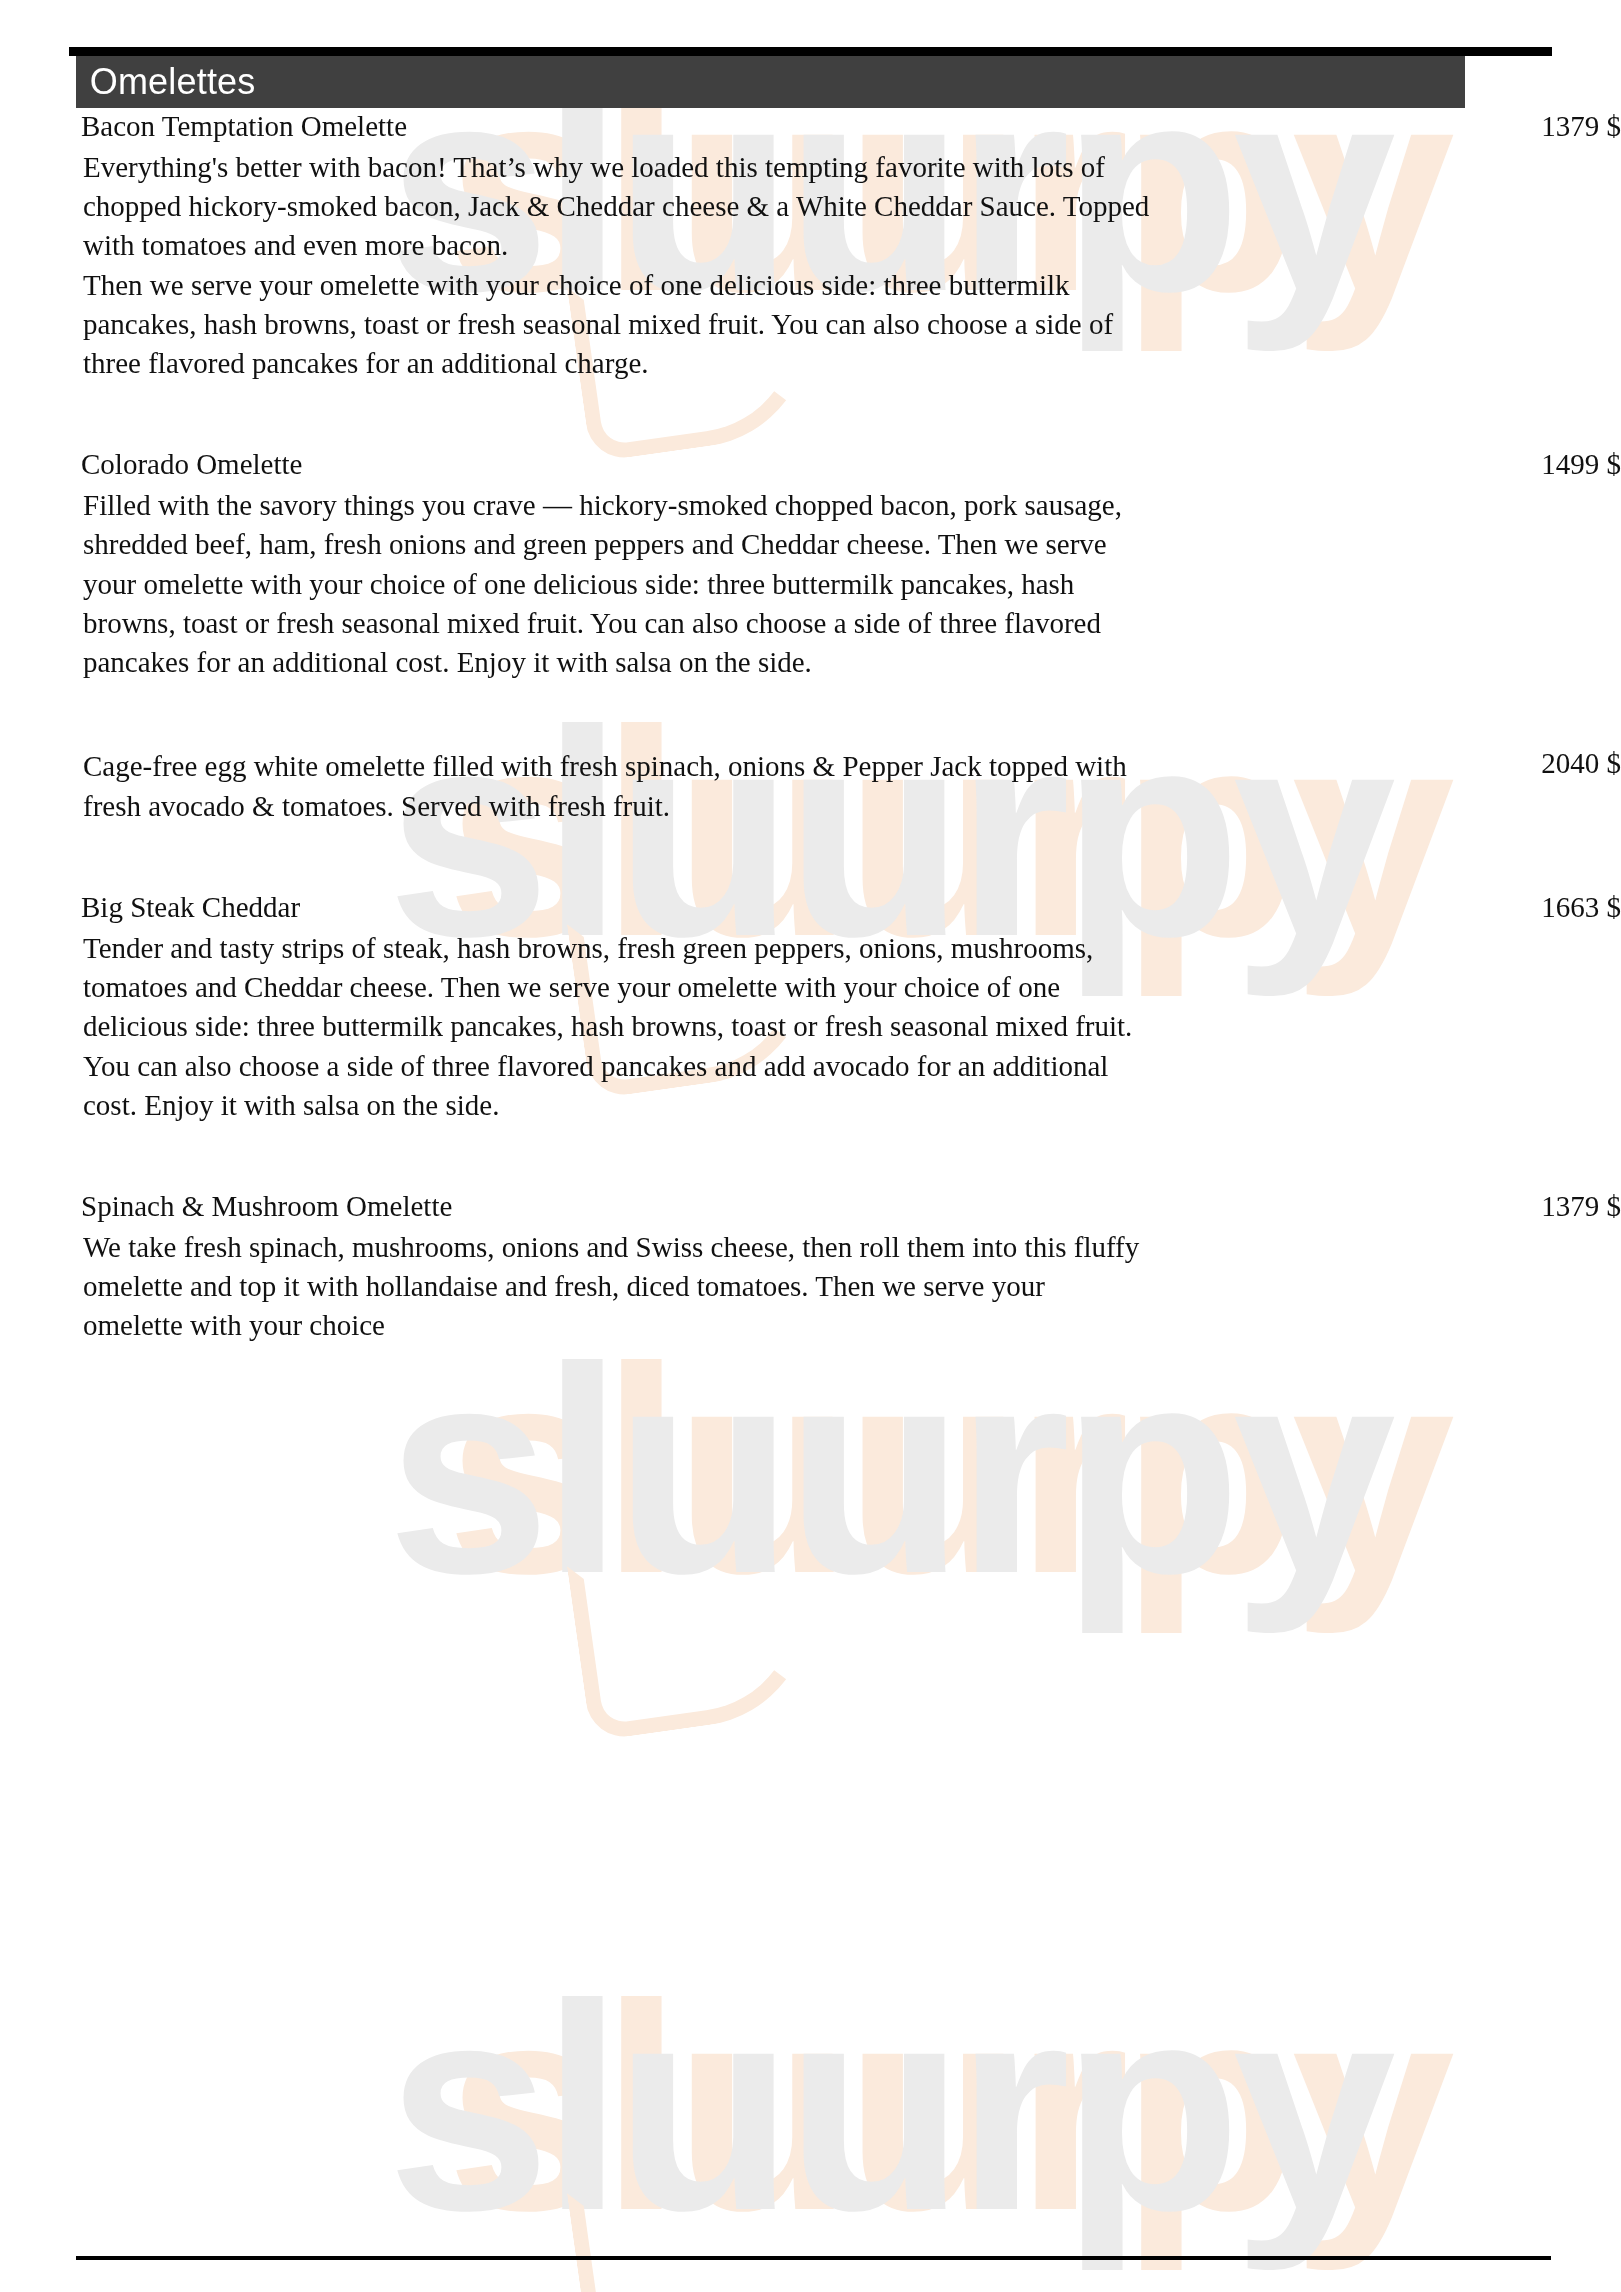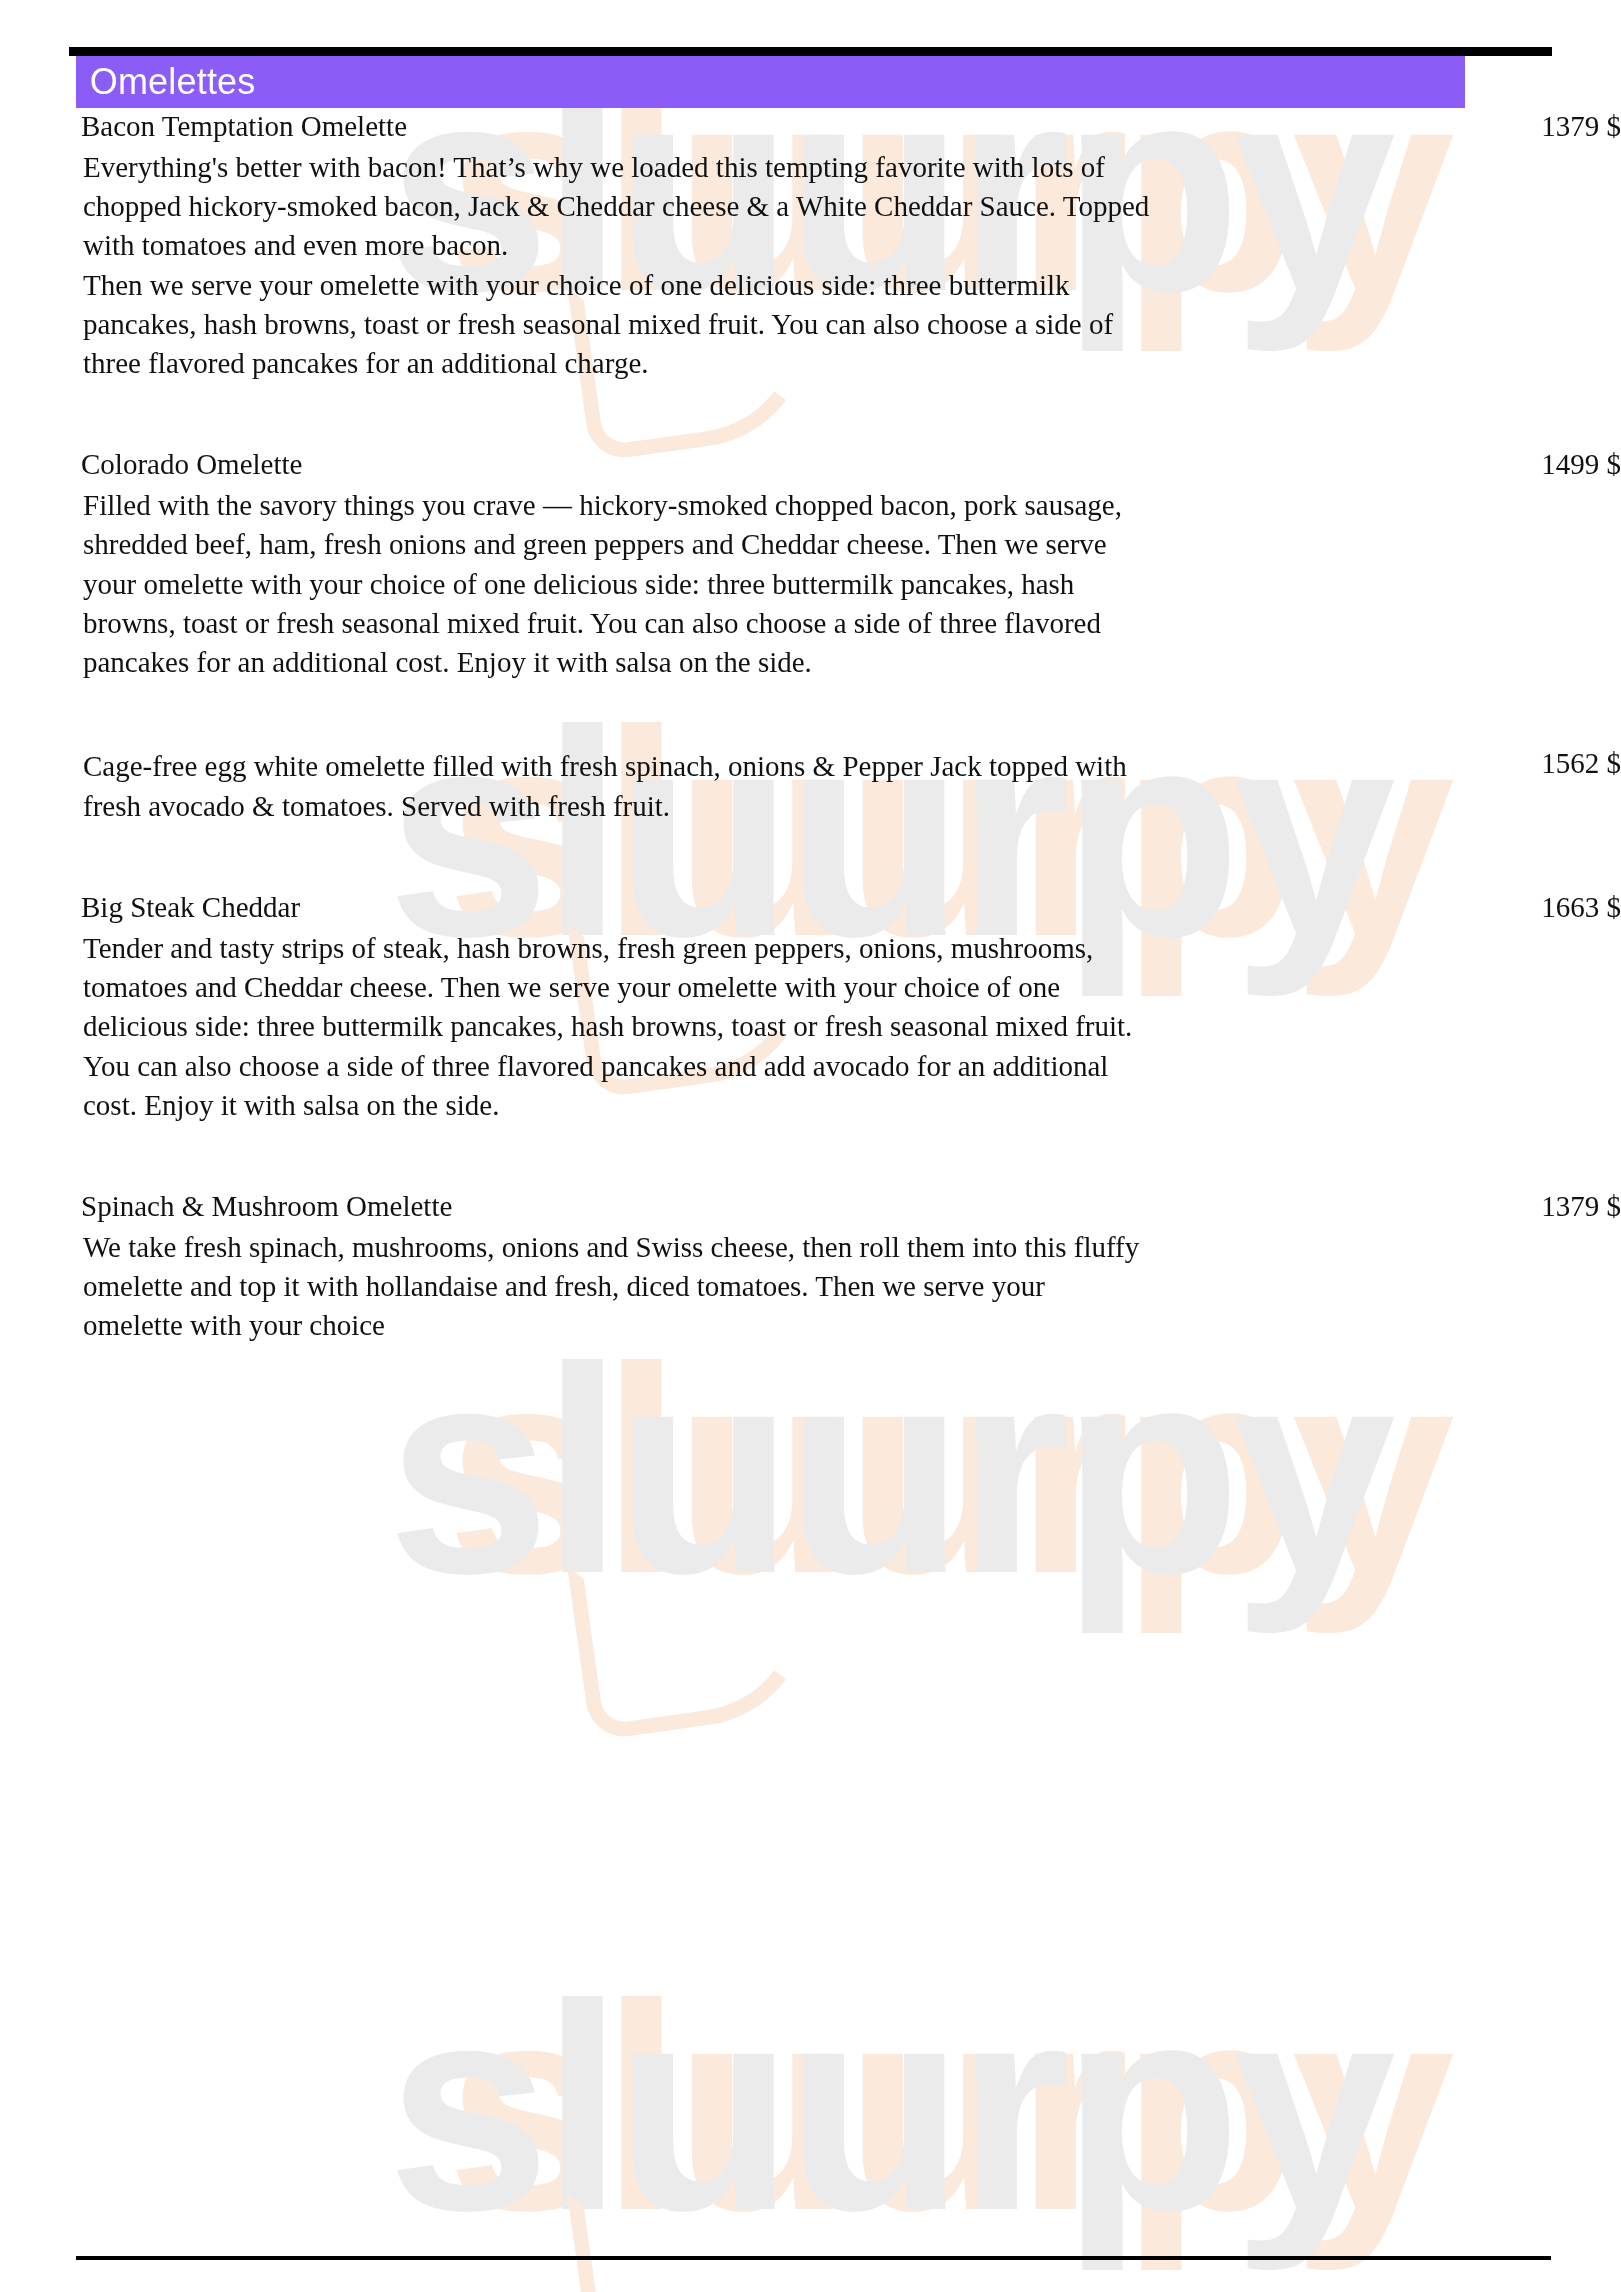--- a/index.html
+++ b/index.html
@@ -80,21 +80,21 @@
     z-index: 2;
   }
 
   
   .section-banner {
     position: absolute;
     left: 76px;
     top: 56px;
     width: 1389px;
     height: 52px;
-    background: #8b5cf6;
+    background: #404040;
     z-index: 3;
     display: flex;
     align-items: center;
   }
   .section-title {
     color: #ffffff;
     font-family: "Liberation Sans", "DejaVu Sans", sans-serif;
     font-size: 36px;
     font-weight: 400;
     letter-spacing: 0.2px;
@@ -207,21 +207,21 @@
       </div>
     </div>
   </div>
 
   <div class="menu-item">
     <div class="item-row">
       <div class="item-col">
         <div class="item-desc">Cage-free egg white omelette filled with fresh spinach, onions &amp; Pepper Jack topped with fresh avocado &amp; tomatoes. Served with fresh fruit.</div>
       </div>
       <div class="item-price-col">
-        <span class="item-price">1562 $</span>
+        <span class="item-price">2040 $</span>
       </div>
     </div>
   </div>
 
   <div class="menu-item">
     <div class="item-row">
       <div class="item-col">
         <div class="item-name">Big Steak Cheddar</div>
         <div class="item-desc">Tender and tasty strips of steak, hash browns, fresh green peppers, onions, mushrooms, tomatoes and Cheddar cheese. Then we serve your omelette with your choice of one delicious side: three buttermilk pancakes, hash browns, toast or fresh seasonal mixed fruit. You can also choose a side of three flavored pancakes and add avocado for an additional cost. Enjoy it with salsa on the side.</div>
       </div>

